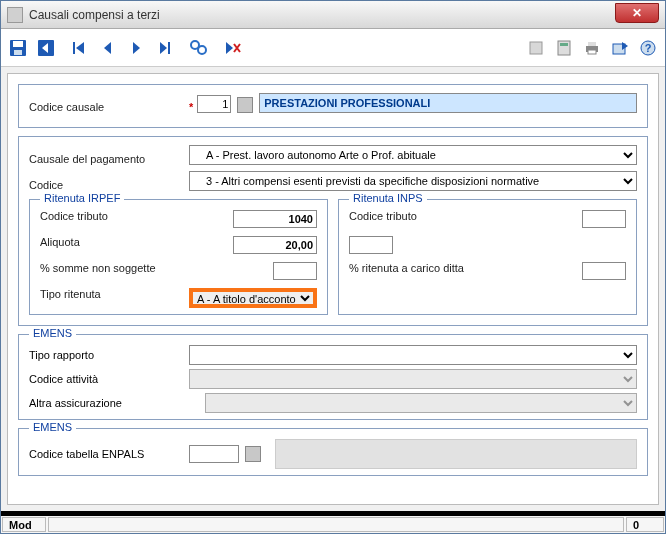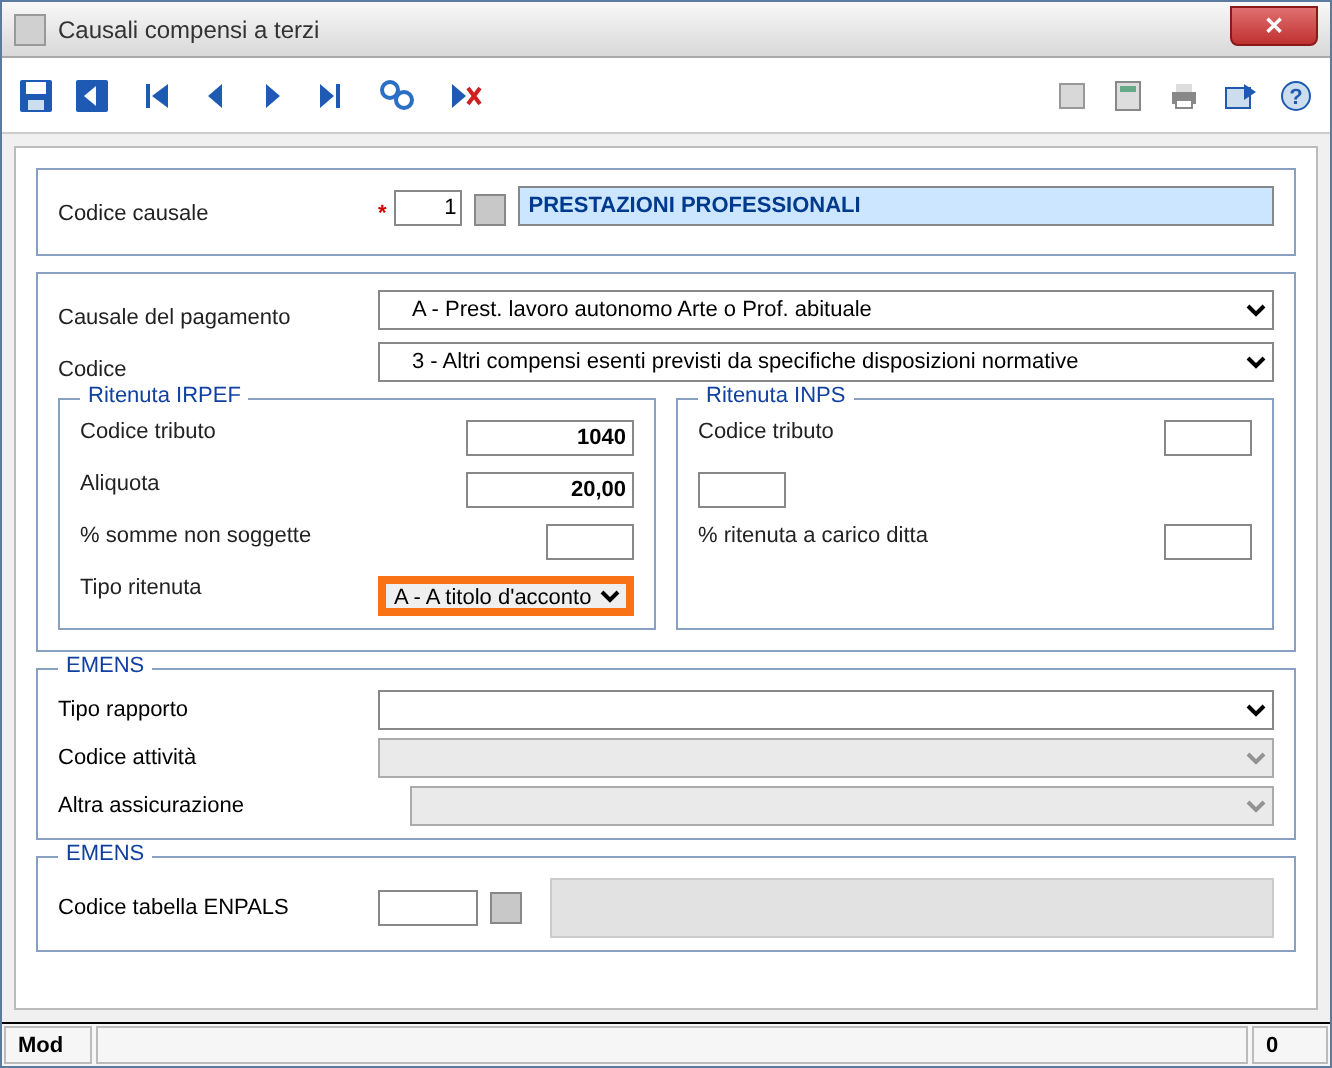--- a/index.html
+++ b/index.html
@@ -33,21 +33,21 @@
   .irpef input.pct { width: 44px; height: 18px; text-align: right; border: 1px solid #888; font: inherit; padding: 1px 3px; }
   .inps input.val { width: 44px; height: 18px; text-align: right; border: 1px solid #888; font: inherit; padding: 1px 3px; }
   .inps .ro { background: #e2e2e2; border: 1px solid #ccc; }
   .irpef select.small { width: 128px; height: 20px; border: 4px solid #f97316; font: inherit; }
   .emens .frow { display: flex; align-items: center; margin-bottom: 4px; }
   .emens .frow label { width: 160px; }
   .enp .frow { display: flex; align-items: center; }
   .enp .frow label { width: 160px; }
   .enp input { width: 50px; height: 18px; border: 1px solid #888; text-align: right; font: inherit; }
   .enp .ro-area { flex: 1; height: 30px; background: #e2e2e2; border: 1px solid #ccc; margin-left: 8px; }
-  .statusbar { height: 22px; background: #f6f6f6; border-top: 1px solid #000000; display: flex; align-items: stretch; font-size: 11px; }
+  .statusbar { height: 22px; background: #f6f6f6; border-top: 5px solid #000000; display: flex; align-items: stretch; font-size: 11px; }
   .statusbar .cell { border: 1px solid #bbb; margin: 1px; padding: 2px 6px; display: flex; align-items: center; }
   .statusbar .c1 { width: 44px; font-weight: bold; }
   .statusbar .c2 { flex: 1; }
   .statusbar .c3 { width: 38px; font-weight: bold; }
   svg { display: block; }
 </style>
 </head>
 <body>
 
 <div class="window">

